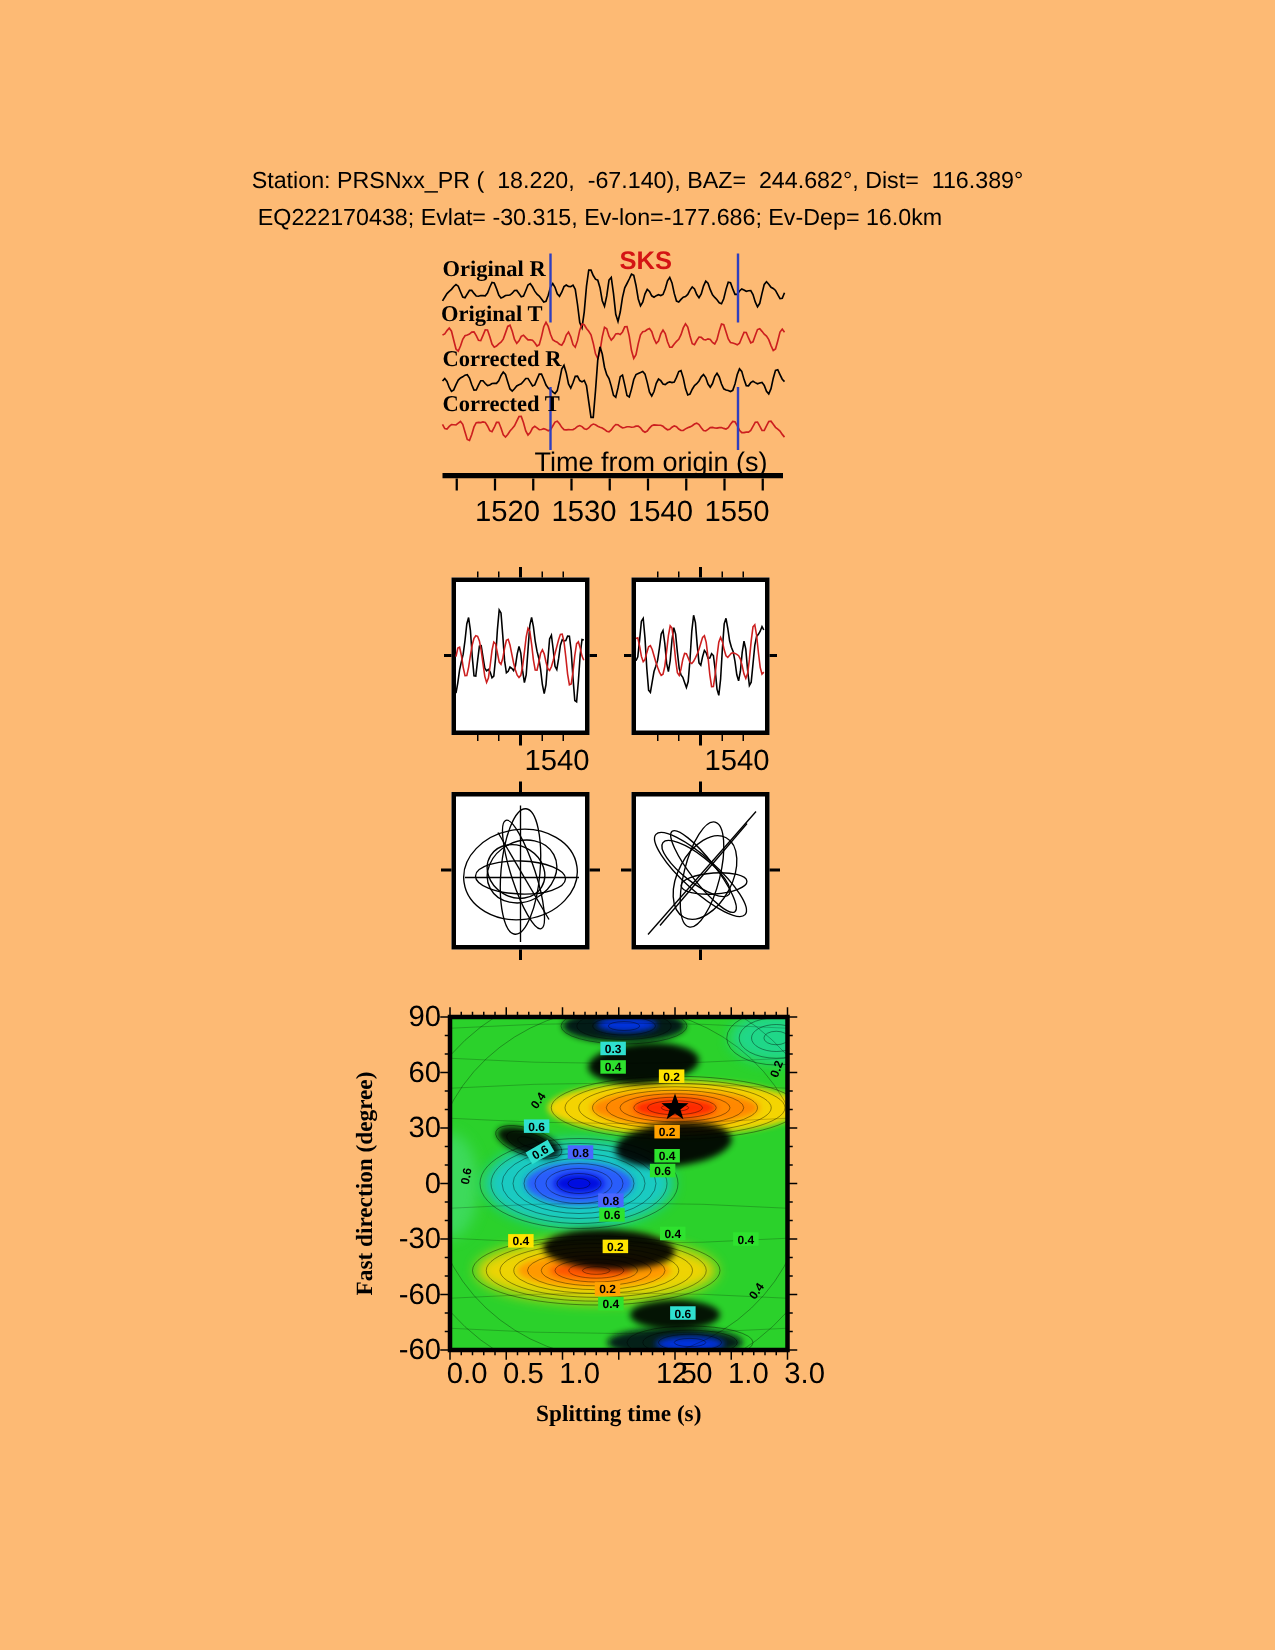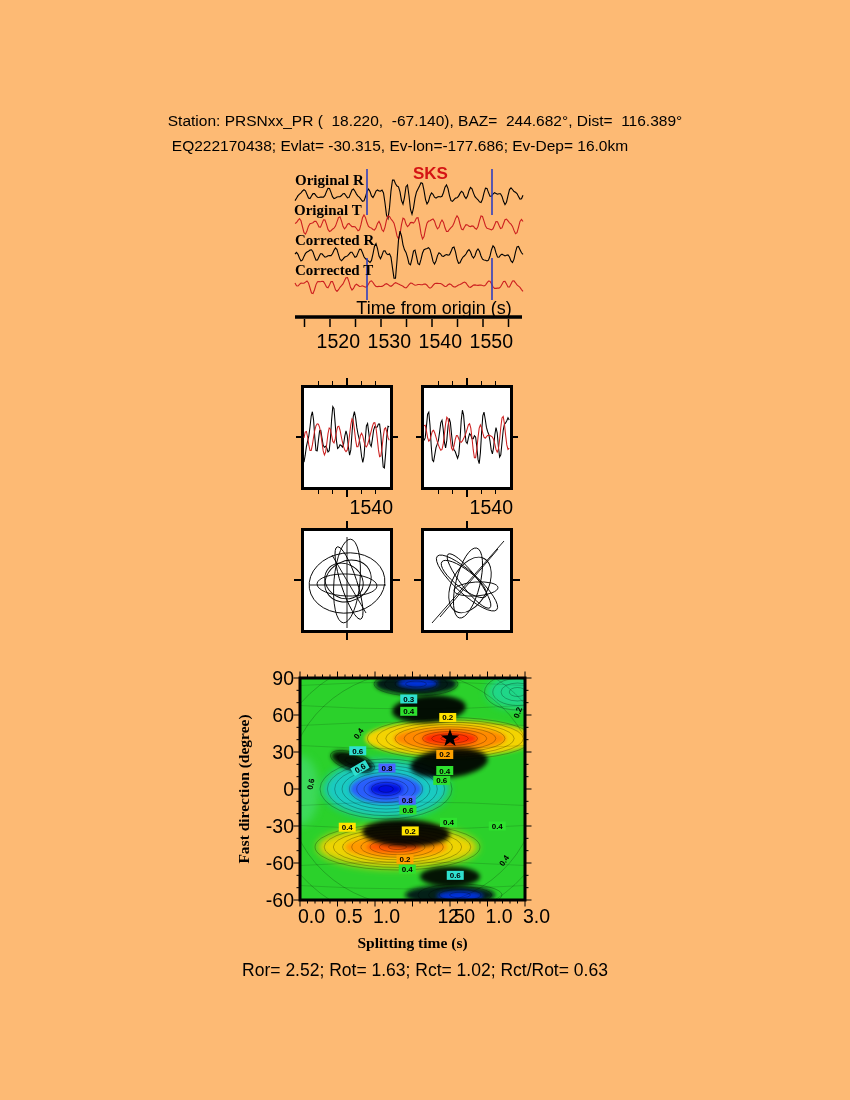--- a/index.html
+++ b/index.html
@@ -427,14 +427,13 @@
       <div class="num" style="left: 312.5px; top: 905px; width: 50px;">0.5</div>
       <div class="num" style="left: 350px; top: 905px; width: 50px;">1.0</div>
       <div class="num" style="left: 387.5px; top: 905px; width: 50px; margin-left: 27px;">1.5</div>
       <div class="num" style="left: 425px; top: 905px; width: 50px;">2.0</div>
       <div class="num" style="left: 462.5px; top: 905px; width: 50px;">1.0</div>
       <div class="num" style="left: 500px; top: 905px; width: 50px;">3.0</div>
     </div>
 
   <div class="serifb" style="position:absolute;left:300px;top:934px;width:225px;text-align:center;font-size:15.5px;">Splitting time (s)</div>
 
-  <div style="position:absolute;left:0;top:960px;width:850px;text-align:center;font-size:17.5px;">Ror= 2.52; Rot= 1.63; Rct= 1.02; Rct/Rot= 0.63</div>
 </div>
 
 </body></html>

